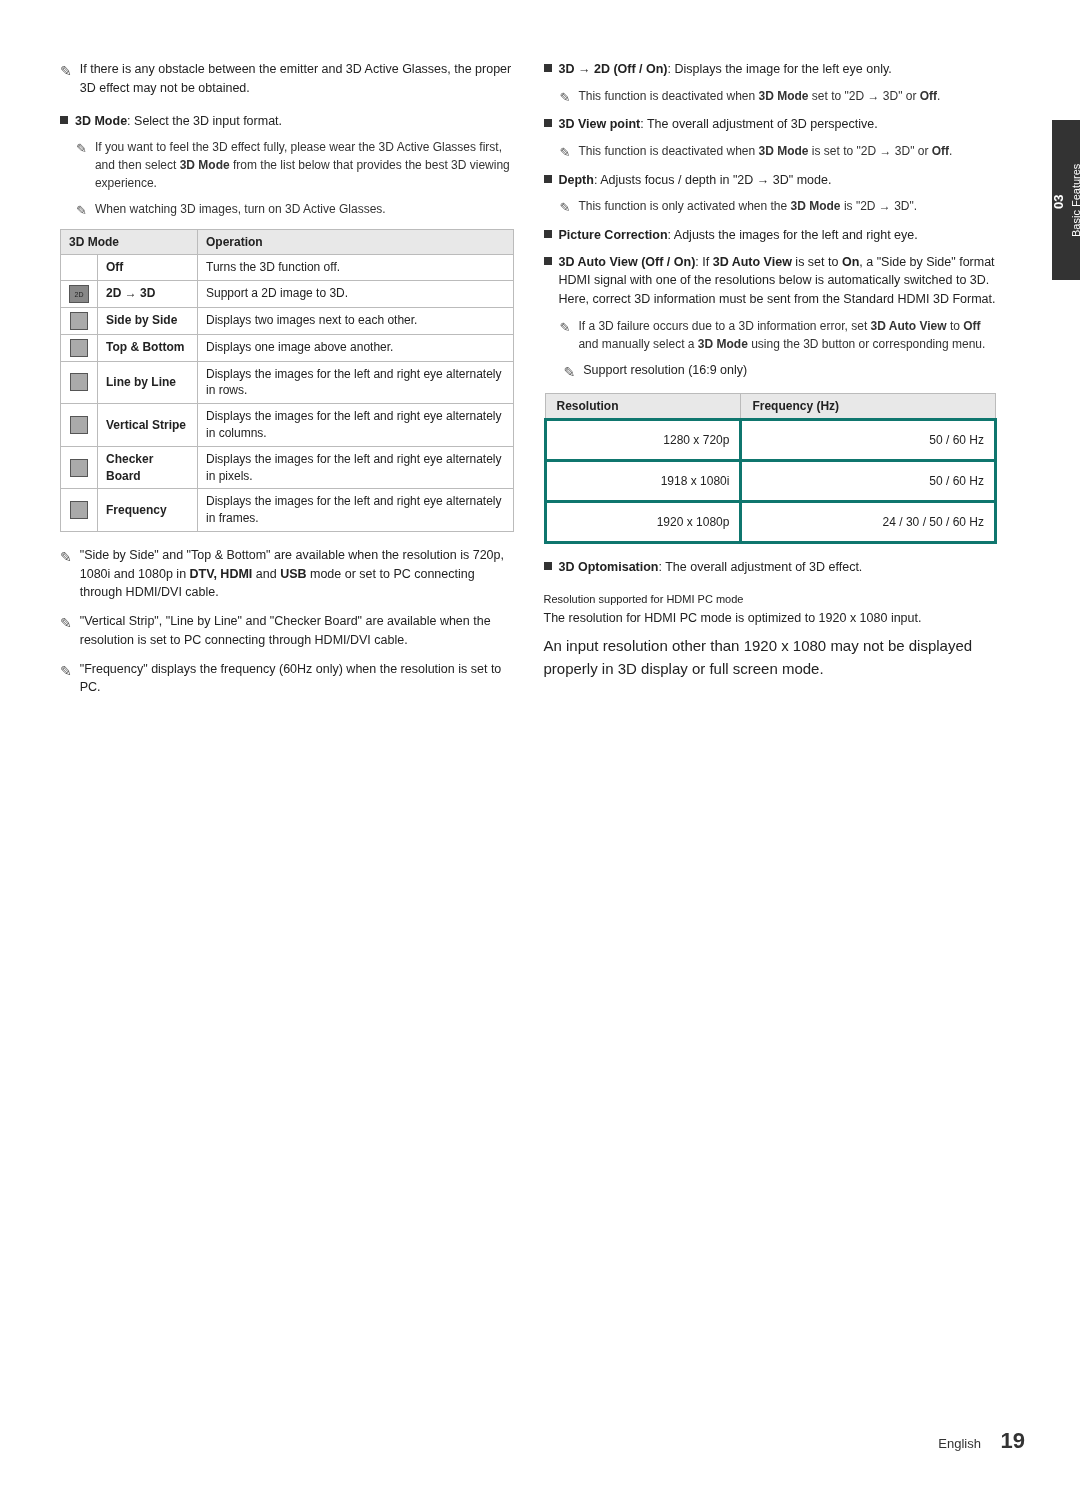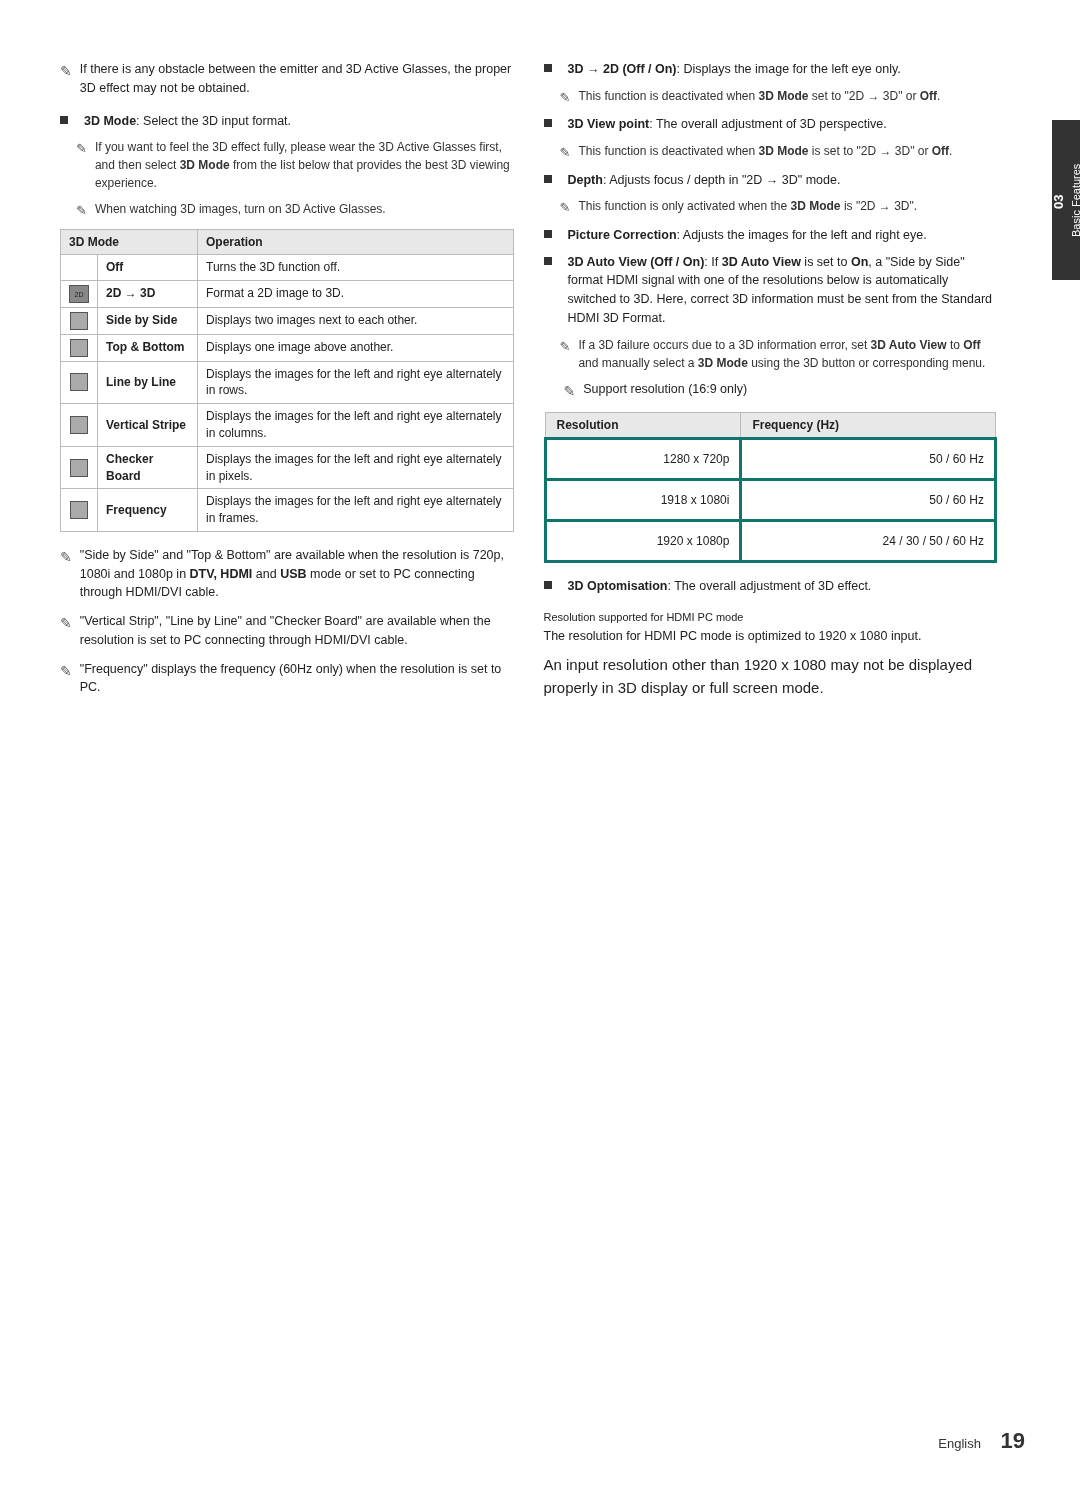--- a/index.html
+++ b/index.html
@@ -77,21 +77,21 @@
 
     .note-icon {
       flex-shrink: 0;
       font-size: 14px;
       color: #555;
       margin-top: 1px;
     }
 
     .bullet-item {
       display: flex;
-      gap: 16px;
+      gap: 7px;
       margin-bottom: 8px;
       font-size: 12.5px;
       line-height: 1.5;
     }
 
     .bullet-square {
       flex-shrink: 0;
       width: 8px;
       height: 8px;
       background: #333;
@@ -264,21 +264,21 @@
           </thead>
           <tbody>
             <tr>
               <td class="icon-cell"></td>
               <td class="mode-cell">Off</td>
               <td>Turns the 3D function off.</td>
             </tr>
             <tr>
               <td class="icon-cell"><div class="icon-box" style="font-size:7px; width:20px;">2D</div></td>
               <td class="mode-cell">2D → 3D</td>
-              <td>Format a 2D image to 3D.</td>
+              <td>Support a 2D image to 3D.</td>
             </tr>
             <tr>
               <td class="icon-cell"><div class="icon-box" style="background:#aaa;"></div></td>
               <td class="mode-cell"><span class="bold">Side by Side</span></td>
               <td>Displays two images next to each other.</td>
             </tr>
             <tr>
               <td class="icon-cell"><div class="icon-box" style="background:#aaa;"></div></td>
               <td class="mode-cell"><span class="bold">Top &amp; Bottom</span></td>
               <td>Displays one image above another.</td>

